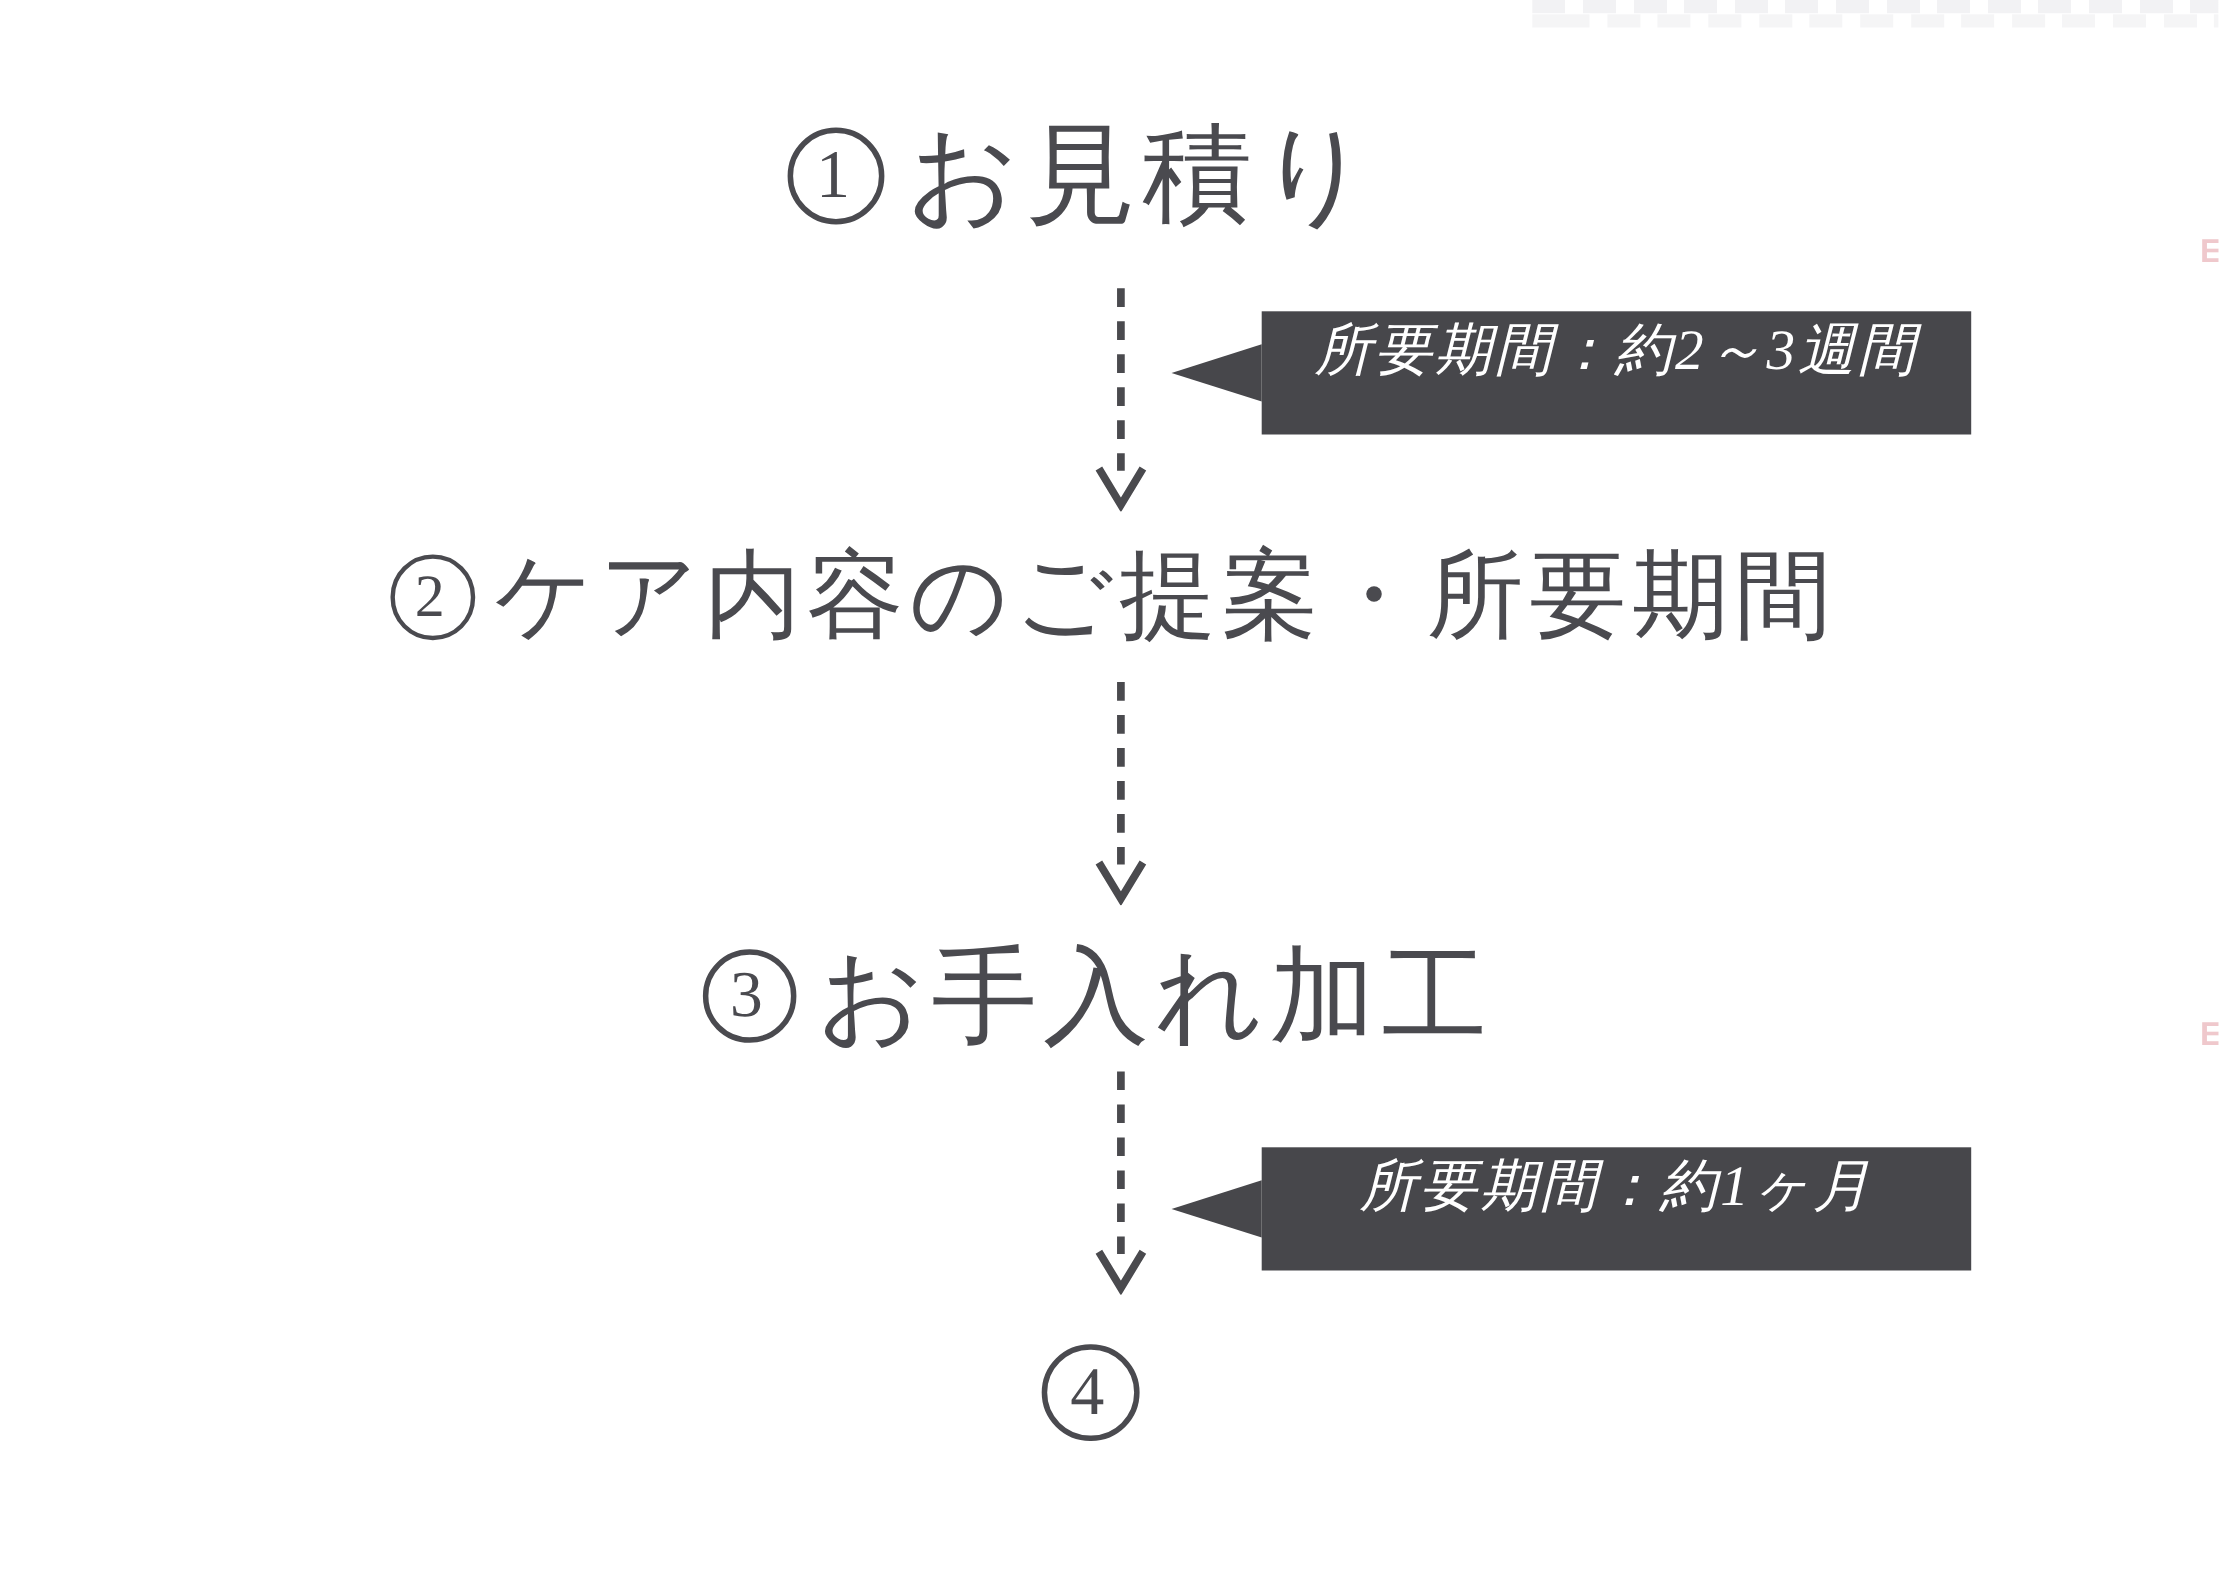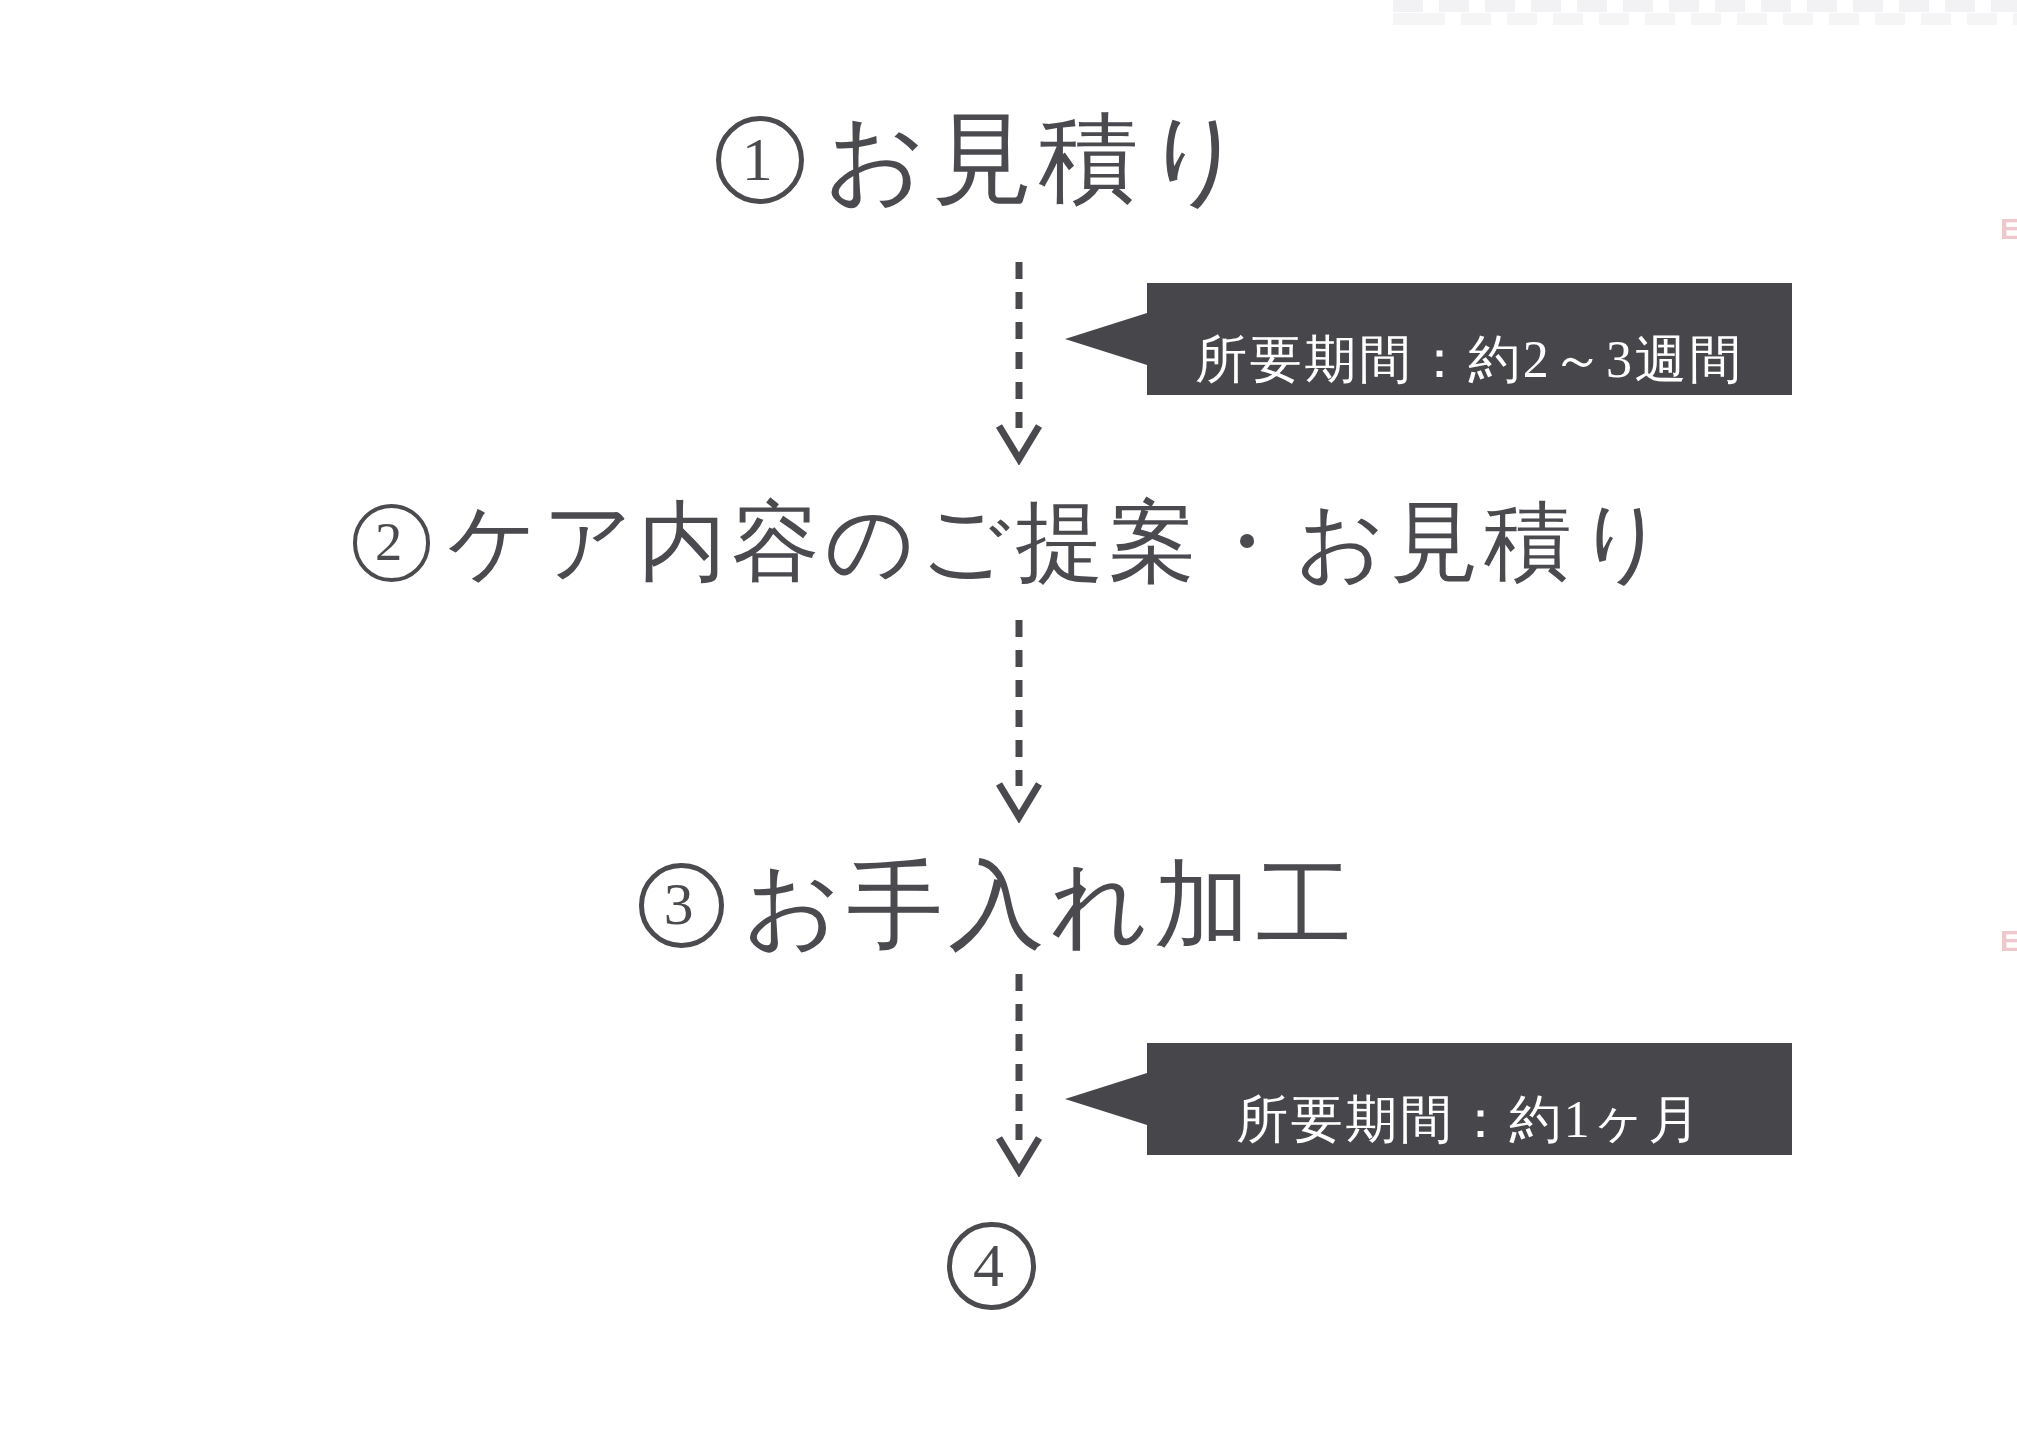--- a/index.html
+++ b/index.html
@@ -43,22 +43,22 @@
   .arrow { position:absolute; left:987px; width:64px; height:205px; }
   #arrow1 { top:260px; }
   #arrow2 { top:618px; }
   #arrow3 { top:972px; }
   .arrow svg { display:block; width:100%; height:100%; }
 
   
   .callout {
     position:absolute; left:1147px; width:645px; height:112px;
     background:var(--callout_bg,#47474b); color:var(--callout_text,#ffffff);
-    display:flex; align-items:flex-end; justify-content:center;
-    font-size:52px; letter-spacing:0.05em; white-space:nowrap;
+    display:flex; align-items:flex-start; justify-content:center;
+    font-size:52px; letter-spacing:0.05em; white-space:nowrap;font-style:italic;
   }
   #callout1 { top:283px; }
   #callout2 { top:1043px; }
   .callout-pointer {
     position:absolute; right:100%; top:50%; transform:translateY(-50%);
     width:0; height:0;
     border-top:26px solid transparent; border-bottom:26px solid transparent;
     border-right:82px solid var(--callout_bg,#47474b);
   }
 </style>
@@ -86,21 +86,21 @@
     </svg>
   </div>
 
   <div class="callout" id="callout1">
     <span class="callout-pointer"></span>
     <span>所要期間：約2～3週間</span>
   </div>
 
   <div class="step" id="step2">
     <span class="step-num">2</span>
-    <span class="step-label">ケア内容のご提案・お見積り</span>
+    <span class="step-label">ケア内容のご提案・所要期間</span>
   </div>
 
   <div class="arrow" id="arrow2">
     <svg viewBox="0 0 64 205" aria-hidden="true">
       <line x1="32" y1="2" x2="32" y2="168" stroke="#4a4a4e" stroke-width="7" stroke-dasharray="17 13"></line>
       <polyline points="12,166 32,199 52,166" fill="none" stroke="#4a4a4e" stroke-width="7"></polyline>
     </svg>
   </div>
 
   <div class="step" id="step3">

